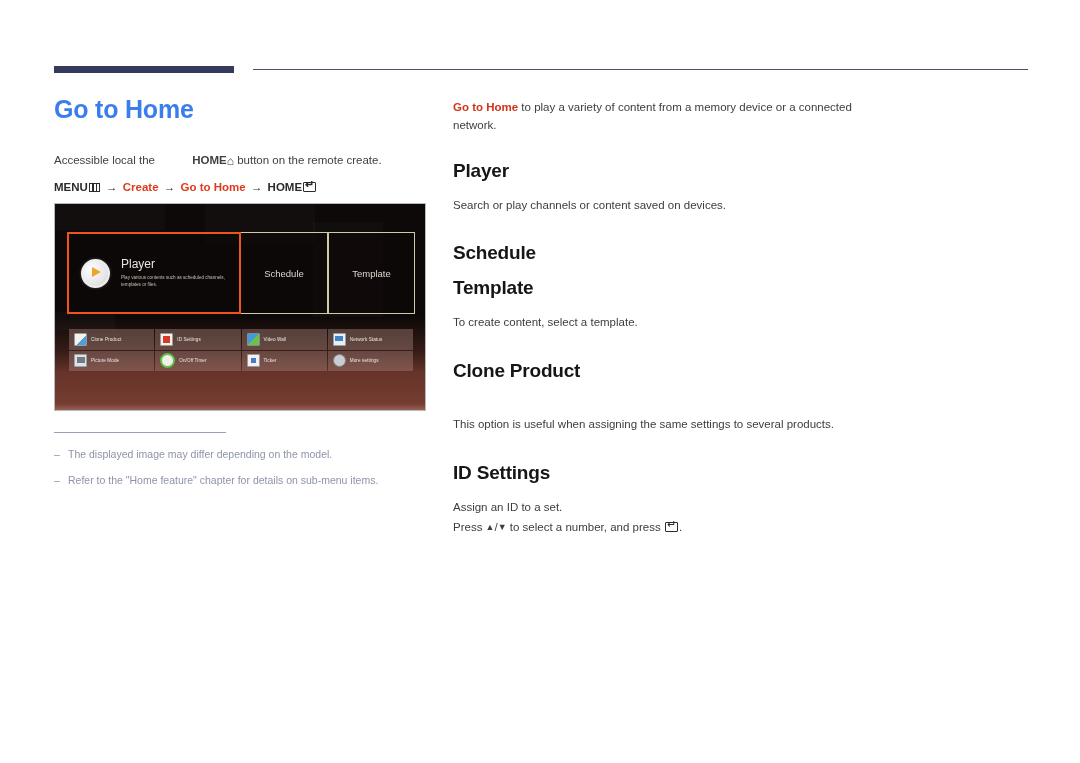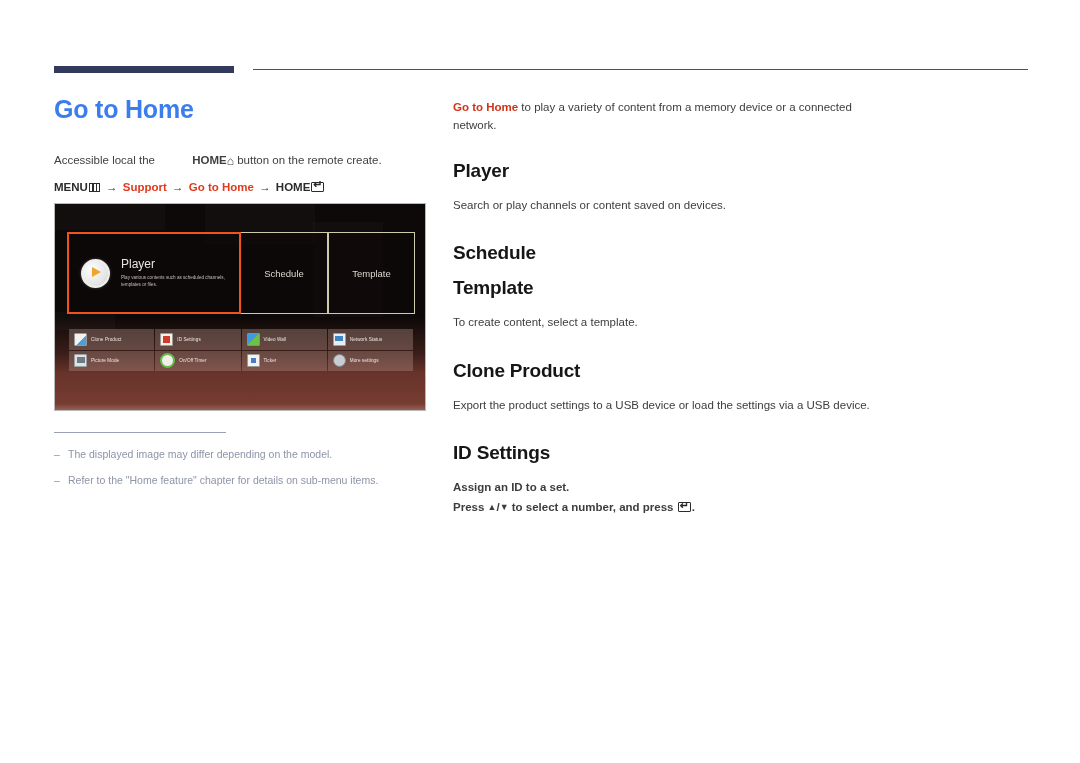--- a/index.html
+++ b/index.html
@@ -291,36 +291,36 @@
     margin: 0 0 14px 0;
     line-height: 1.1;
     letter-spacing: -0.2px;
   }
   .sec-body {
     font-size: 11.5px;
     line-height: 1.72;
     color: #3d3d3d;
     margin: 0 0 28px 0;
   }
-  .sec-body.last { margin-bottom: 10px; font-weight: bold; }
+  .sec-body.last { margin-bottom: 10px; }
   .tri { font-size: 9px; vertical-align: 1px; }
 </style>
 </head>
 <body>
 
 <div class="hdr-bar-thick"></div>
 <div class="hdr-bar-thin"></div>
 
 <div class="left-col">
 
   <h1 class="page-title">Go to Home</h1>
 
   <p class="access-line"><span>Accessible local the </span><span class="b">HOME</span><span class="home-glyph">⌂</span><span> button on the remote create.</span></p>
 
-  <p class="menu-path"><span>MENU</span><span class="ico-box"></span> <span class="arrow">→</span> <span class="red">Support</span> <span class="arrow">→</span> <span class="red">Go to Home</span> <span class="arrow">→</span> <span>HOME</span><span class="ico-enter"></span></p>
+  <p class="menu-path"><span>MENU</span><span class="ico-box"></span> <span class="arrow">→</span> <span class="red">Create</span> <span class="arrow">→</span> <span class="red">Go to Home</span> <span class="arrow">→</span> <span>HOME</span><span class="ico-enter"></span></p>
 </div>
 
 <div class="tv">
   <div class="tv-bgwash"></div>
   <div class="tv-blotch" style="left:0;top:0;width:110px;height:26px;"></div>
   <div class="tv-blotch" style="left:150px;top:0;width:110px;height:40px;"></div>
   <div class="tv-blotch" style="left:258px;top:18px;width:70px;height:95px;"></div>
   <div class="tv-blotch" style="left:0;top:108px;width:60px;height:18px;"></div>
 
   <div class="tv-row-top">
@@ -390,17 +390,17 @@
 
   <h2 class="sec-title">Player</h2>
   <p class="sec-body">Search or play channels or content saved on devices.</p>
 
   <h2 class="sec-title">Schedule</h2>
 
   <h2 class="sec-title">Template</h2>
   <p class="sec-body">To create content, select a template.</p>
 
   <h2 class="sec-title">Clone Product</h2>
-  <p class="sec-body"><span>Export the product settings to a USB device or load the settings via a USB device.</span><br></p>
+  <p class="sec-body"><br><span>This option is useful when assigning the same settings to several products.</span></p>
 
   <h2 class="sec-title">ID Settings</h2>
   <p class="sec-body last"><span>Assign an ID to a set.</span><br><span>Press </span><span class="tri">▲</span><span>/</span><span class="tri">▼</span><span> to select a number, and press </span><span class="ico-enter"></span><span>.</span></p>
 </div>
 
 </body></html>

